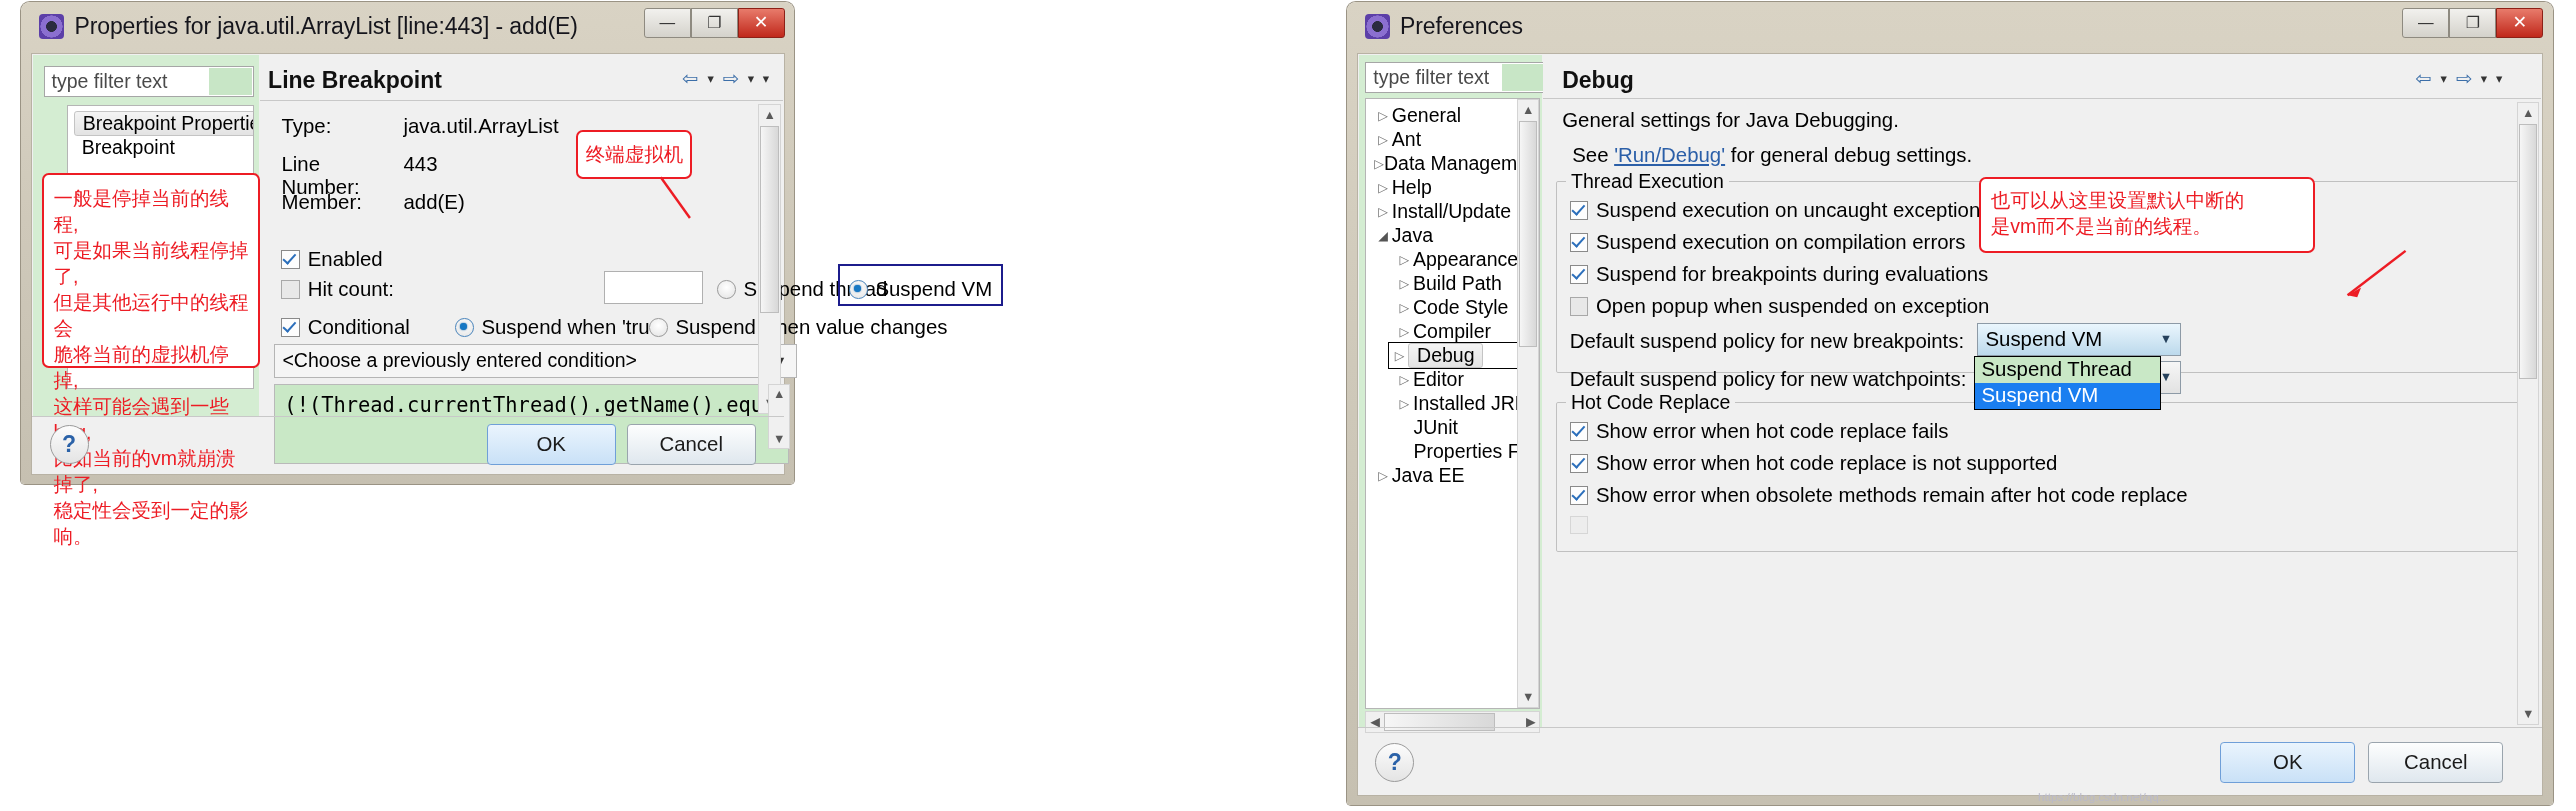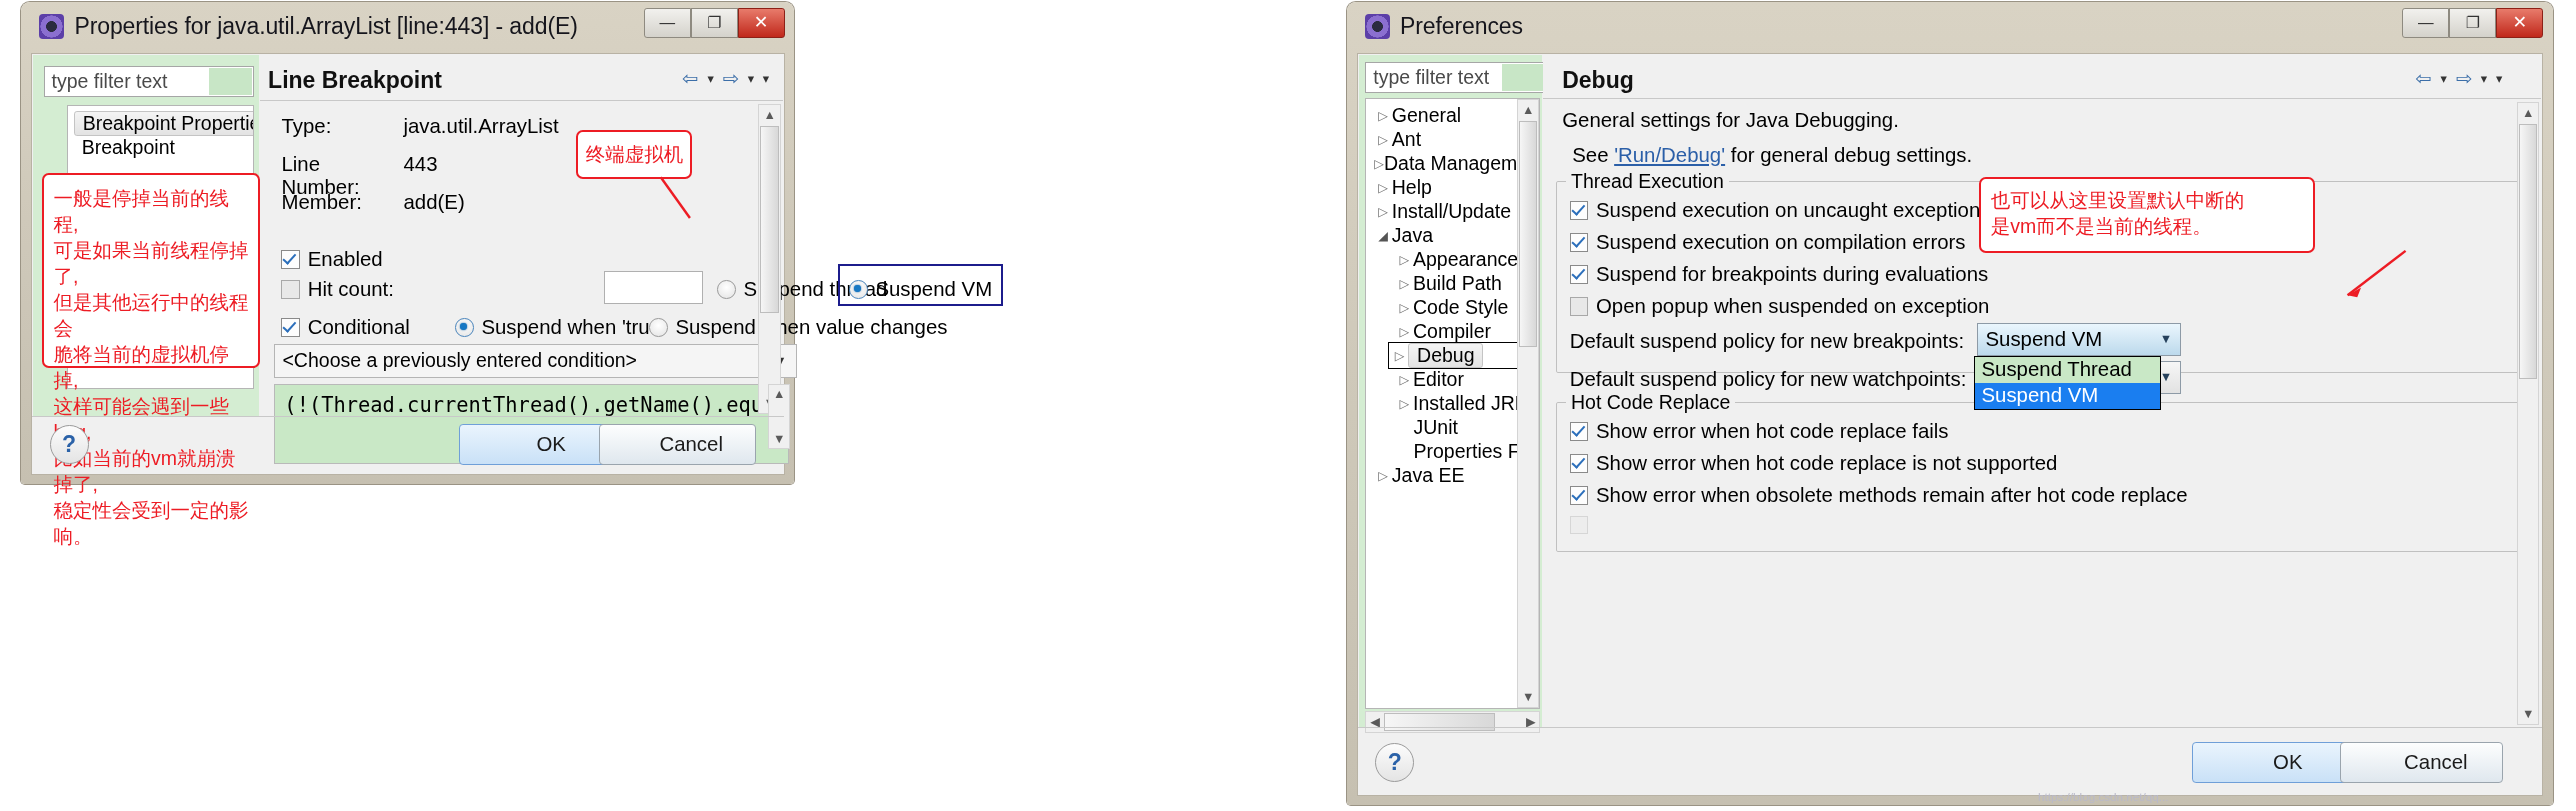--- a/index.html
+++ b/index.html
@@ -55,21 +55,21 @@
   .rb.on:after{content:"";position:absolute;left:3.9px;top:3.9px;width:6.8px;height:6.8px;border-radius:50%;
       background:#1778c4;box-shadow:0 0 1.9px #0a5fa6;}
   .ckrow{display:flex;align-items:center;white-space:nowrap;font-size:20.4px;}
   
   .redbox{position:absolute;border:2.9px solid #ed1c24;border-radius:6.8px;background:#fff;
       color:#ed1c24;font-size:19.5px;line-height:26px;box-sizing:border-box;}
   .bluebox{position:absolute;border:2.9px solid #1c1c8c;box-sizing:border-box;}
   
   .btn{position:absolute;height:39px;border:1px solid #9aa4ad;border-radius:3.9px;
       background:linear-gradient(180deg,#fdfefe,#dfe7ee);display:flex;align-items:center;
-      justify-content:center;font-size:20.4px;color:#1b1b1b;padding-left:28px;}
+      justify-content:center;font-size:20.4px;color:#1b1b1b;}
   .btn.def{border:1.9px solid #6f9fd8;background:linear-gradient(180deg,#eaf4fd,#c9e1f7);}
   .help{position:absolute;width:37px;height:37px;border-radius:50%;
       border:1px solid #9b9b9b;background:linear-gradient(180deg,#fcfcfc,#e4e4e4);
       display:flex;align-items:center;justify-content:center;font-size:23px;color:#2b62a8;font-weight:bold;}
   
   .sb-v{position:absolute;width:20.4px;background:#f0f0f0;border:1px solid #d4d4d4;}
   .sb-h{position:absolute;height:20.4px;background:#f0f0f0;border:1px solid #d4d4d4;}
   .sb-thumb{position:absolute;background:linear-gradient(90deg,#f6f6f6,#d8d8d8);border:1px solid #bdbdbd;}
   .sb-arrow{position:absolute;font-size:12.6px;color:#5a5a5a;text-align:center;width:100%;}
   

